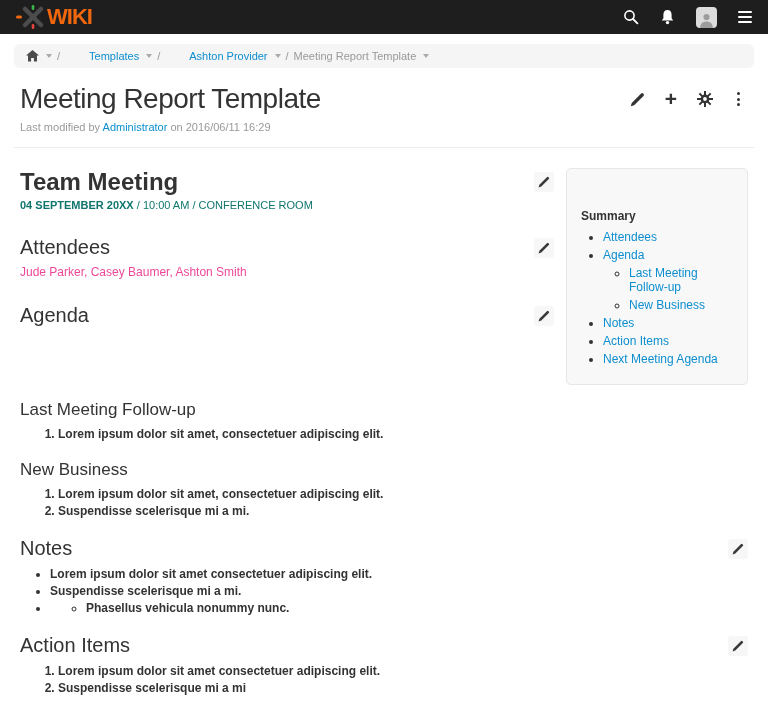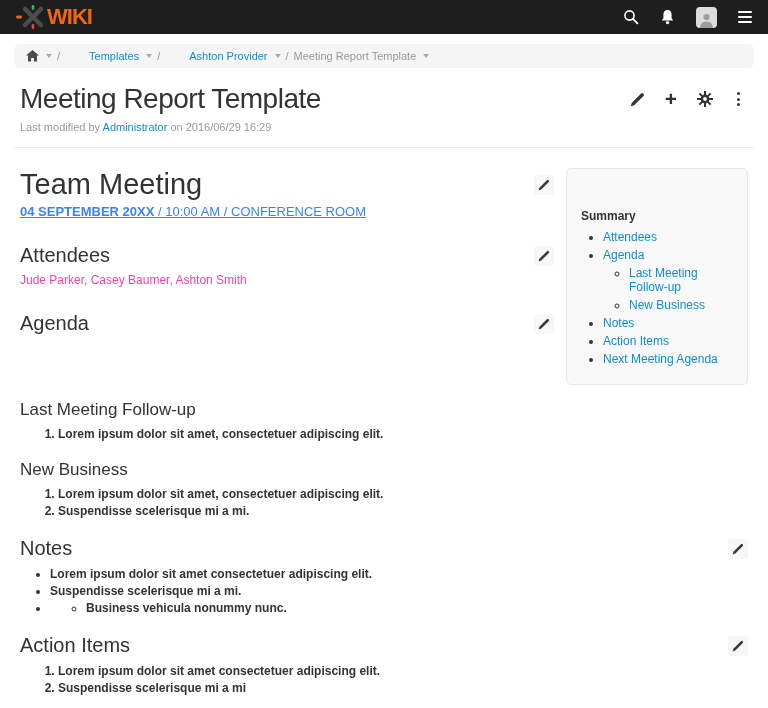--- a/index.html
+++ b/index.html
@@ -35,26 +35,26 @@
   .kebab { display: flex; flex-direction: column; gap: 2.5px; padding: 0 4px; }
   .kebab i { width: 3px; height: 3px; background: #333; border-radius: 50%; }
   .modified { font-size: 11px; color: #999; margin-top: 6px; }
   .modified a { color: #0d8ecf; text-decoration: none; }
   .header-divider { border: none; border-top: 1px solid #ececec; margin: 14px -6px 0 -6px; }
 
   
   .doc-content { font-size: 12px; }
   .top-region { display: flex; margin-top: 20px; }
   .left-col { flex: 1 1 auto; padding-right: 12px; }
-  h2.sec-1 { font-size: 29px; font-weight: 400; color: #333; }
+  h2.sec-1 { font-size: 24px; font-weight: 700; color: #333; }
   h3.sec-2 { font-size: 20px; font-weight: 400; color: #333; }
   h4.sec-3 { font-size: 17px; font-weight: 400; color: #333; }
   .hrow { display: flex; align-items: center; justify-content: space-between; }
   .sec-pencil { width: 20px; height: 20px; display: flex; align-items: center; justify-content: center; background: #f7f7f7; border-radius: 3px; cursor: pointer; flex: 0 0 auto; }
-  .meeting-meta { margin-top: 3px; font-size: 13px; color: #3b82f6; text-decoration: underline; }
+  .meeting-meta { margin-top: 3px; font-size: 11px; color: #0f766e; }
   .meeting-meta b { font-weight: bold; }
   .plain-line { margin-top: 6px; color: #ec4899; }
   .mt26 { margin-top: 25px; }
   .mt20 { margin-top: 19px; }
   .mt16 { margin-top: 15px; }
 
   ol.num { margin: 7px 0 0 0; padding-left: 38px; }
   ul.dots { margin: 7px 0 0 0; padding-left: 30px; list-style: disc; }
   ol.num li, ul.dots li { margin: 3px 0; color: #333; font-weight: bold; }
   ul.sub { list-style: circle; padding-left: 36px; margin: 3px 0 0 0; }
@@ -162,21 +162,21 @@
         <span class="abtn kebab">
             <i></i>
             <i></i>
             <i></i>
           </span>
       </div>
     </div>
     <p class="modified">
       <span>Last modified by</span>
       <a href="#">Administrator</a>
-      <span>on 2016/06/29 16:29</span>
+      <span>on 2016/06/11 16:29</span>
     </p>
     <hr class="header-divider">
   </div>
 
   <div class="container doc-content">
 
     <div class="top-region">
       <div class="left-col">
         <div class="hrow">
           <h2 class="sec-1">Team Meeting</h2>
@@ -245,21 +245,21 @@
         <svg width="12" height="12" viewBox="0 0 12 12">
             <path d="M0.6 11.4 L1.4 8.7 L8.9 1.2 A1.15 1.15 0 0 1 10.5 1.2 L10.8 1.5 A1.15 1.15 0 0 1 10.8 3.1 L3.3 10.6 Z" fill="#3a3a3a"></path>
           </svg>
       </span>
     </div>
     <ul class="dots">
       <li>Lorem ipsum dolor sit amet consectetuer adipiscing elit.</li>
       <li>Suspendisse scelerisque mi a mi.</li>
       <li>
         <ul class="sub">
-          <li>Business vehicula nonummy nunc.</li>
+          <li>Phasellus vehicula nonummy nunc.</li>
         </ul>
       </li>
     </ul>
 
     <div class="hrow mt20">
       <h3 class="sec-2">Action Items</h3>
       <span class="sec-pencil">
         <svg width="12" height="12" viewBox="0 0 12 12">
             <path d="M0.6 11.4 L1.4 8.7 L8.9 1.2 A1.15 1.15 0 0 1 10.5 1.2 L10.8 1.5 A1.15 1.15 0 0 1 10.8 3.1 L3.3 10.6 Z" fill="#3a3a3a"></path>
           </svg>

